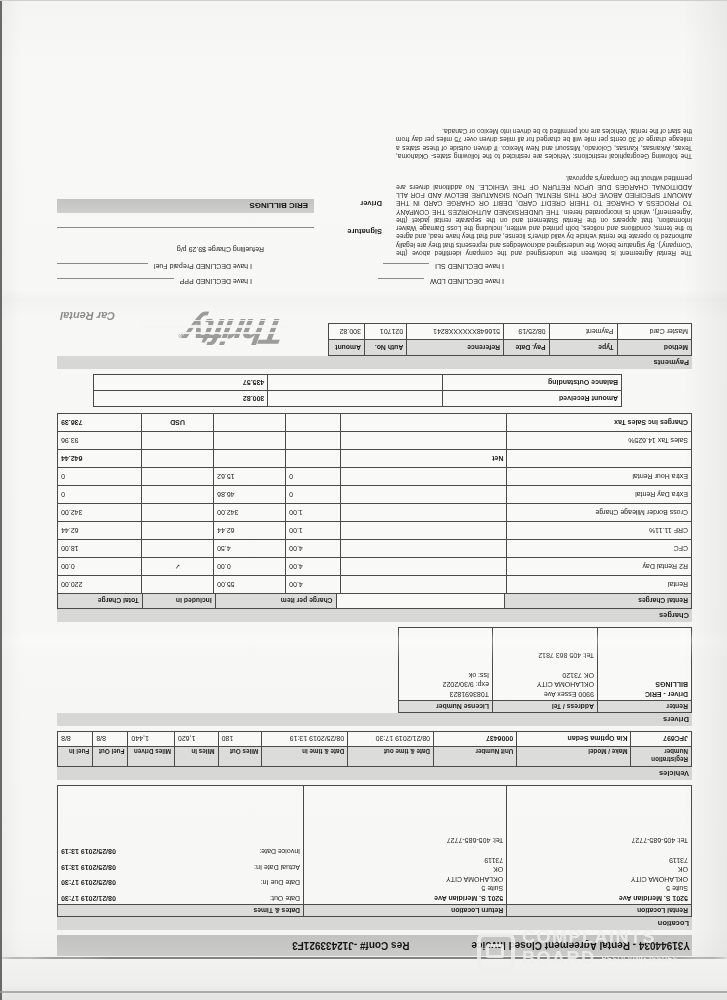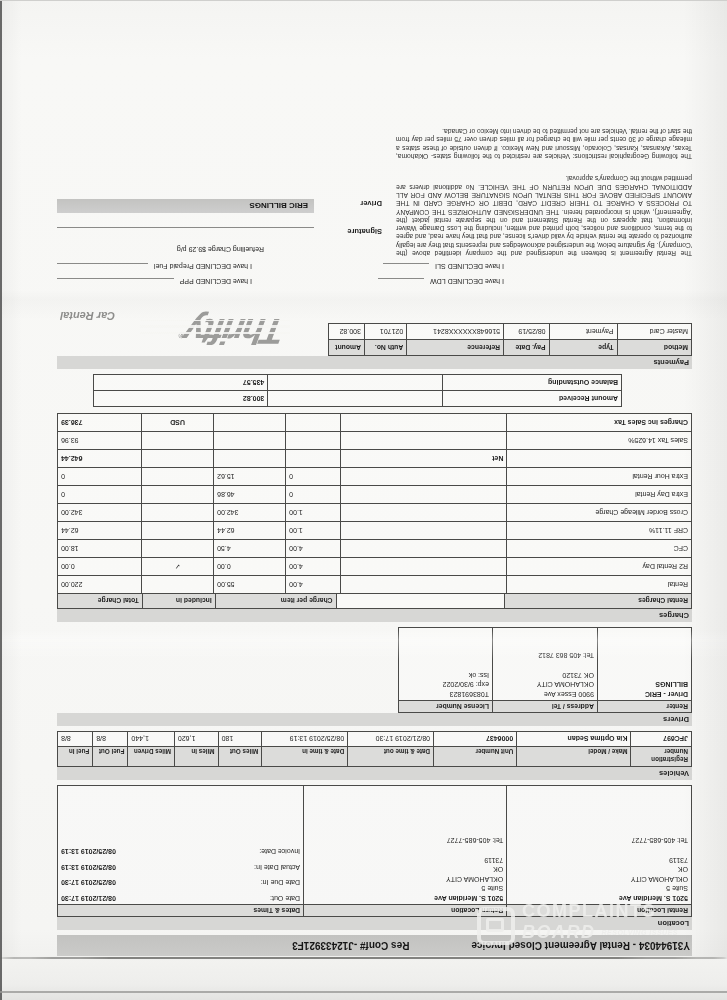--- a/index.html
+++ b/index.html
@@ -10,26 +10,26 @@
   .edge-left{position:absolute;left:0;top:0;width:2px;height:100%;background:#474747;opacity:.8;z-index:6;}
   .edge-top{position:absolute;left:0;top:0;width:100%;height:1px;background:#cfcfcd;z-index:6;}
   .fold-line{position:absolute;left:0;top:957px;width:100%;height:2px;background:#5d5d5b;opacity:.75;border-radius:50%/2px;z-index:6;}
   .bottom-strip{position:absolute;left:0;top:959px;width:100%;height:41px;
     background:linear-gradient(180deg,#f2f2f0 0%,#eeeeec 60%,#e3e3e1 100%);z-index:5;}
   .bottom-line2{position:absolute;left:0;top:991px;width:100%;height:2px;background:#9a9a98;opacity:.8;z-index:6;}
   .texture{position:absolute;inset:0;pointer-events:none;z-index:4;
     background:linear-gradient(90deg,rgba(0,0,0,.035) 0,rgba(0,0,0,0) 3%,rgba(0,0,0,0) 94%,rgba(0,0,0,.05) 100%),
                linear-gradient(180deg,rgba(0,0,0,0) 0,rgba(0,0,0,0) 29%,rgba(0,0,0,.02) 30%,rgba(0,0,0,0) 32%,rgba(0,0,0,0) 63%,rgba(255,255,255,.35) 64%,rgba(0,0,0,0) 66%);}
   
-  .watermark{position:absolute;left:477px;top:901px;display:flex;align-items:flex-start;gap:7px;z-index:7;opacity:.85;}
+  .watermark{position:absolute;left:477px;top:927px;display:flex;align-items:flex-start;gap:7px;z-index:7;opacity:.85;}
   .wm-icon{width:30px;height:30px;border:4px solid #efefed;border-radius:7px;position:relative;margin-top:6px;}
   .wm-icon:before{content:"";position:absolute;left:5px;top:7px;width:12px;height:8px;border:3px solid #efefed;border-radius:2px;}
   .wm-icon:after{content:"";position:absolute;left:4px;bottom:-10px;width:0;height:0;border:5px solid transparent;border-top-color:#efefed;}
   .wm-text{color:#efefed;font-weight:bold;letter-spacing:1.5px;line-height:21px;font-size:18px;}
-  .wm-row2{display:flex;align-items:flex-start;gap:6px;font-style:italic;}
+  .wm-row2{display:flex;align-items:flex-start;gap:6px;}
   .wm-tag{font-size:7px;letter-spacing:.5px;color:#ededeb;font-weight:bold;}
   
   .sheet{position:absolute;inset:0;transform:rotate(180deg);z-index:2;color:#1d1d1d;}
   .content{position:absolute;left:35px;right:57px;top:44px;}
   .titleband{background:linear-gradient(180deg,#cbcbc9,#c2c2c0);height:21px;display:flex;align-items:center;
     font-size:10px;font-weight:bold;color:#161616;padding:0 2px;}
   .resconf{margin-left:62px;}
   .band{background:#d7d7d5;height:13px;display:flex;align-items:center;font-size:7.5px;font-weight:bold;padding-left:3px;margin-top:5px;color:#222;}
   .tbl{border:1px solid #4a4a48;border-top-width:1px;background:rgba(255,255,255,.25);}
   .trow{display:flex;border-bottom:1px solid #4a4a48;}

